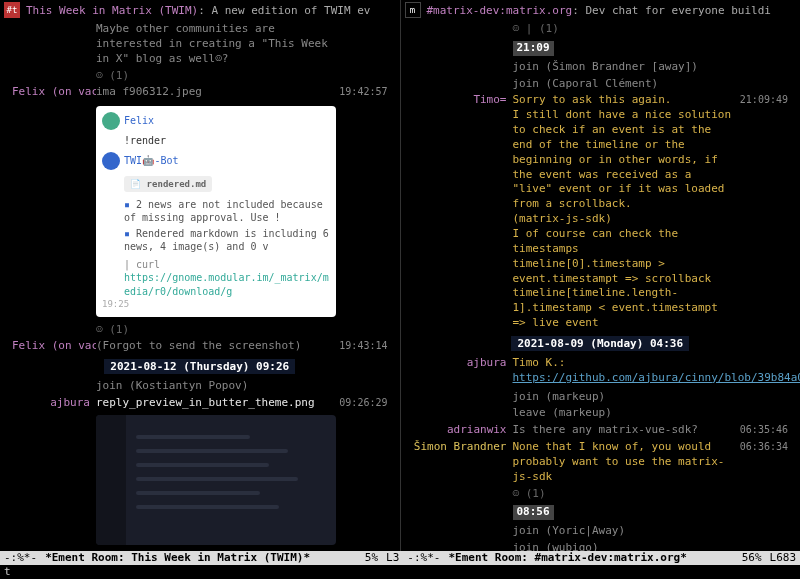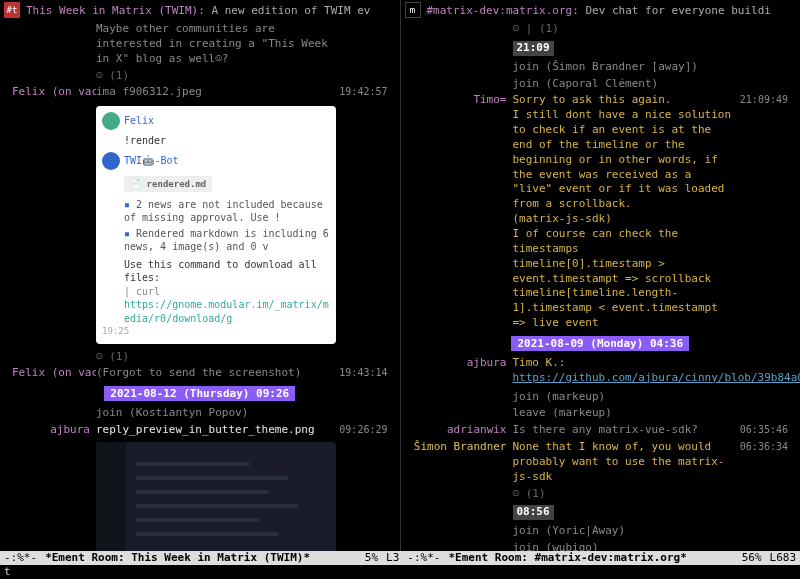--- a/index.html
+++ b/index.html
@@ -81,21 +81,21 @@
   text-align: right;
   color: #888;
   font-size: 10px;
   padding-left: 4px;
 }
 .date-sep {
   text-align: center;
   margin: 6px 0;
 }
 .date-sep span {
-  background: #8b5cf6;
+  background: #0f172a;
   color: #fff;
   padding: 1px 6px;
   font-weight: bold;
 }
 .time-badge {
   display: inline-block;
   background: #444;
   color: #fff;
   padding: 0 4px;
   font-weight: bold;
@@ -211,21 +211,20 @@
             <div class="bot-row">
               <span class="avatar av-blue"></span>
               <span class="botname">TWI🤖-Bot</span>
             </div>
             <div style="margin-left:22px">
               <span class="chip">📄 rendered.md</span>
               <ul>
                 <li><span class="sq">▪</span> <span>2 news are not included because of missing approval. Use !</span></li>
                 <li><span class="sq">▪</span> <span>Rendered markdown is including 6 news, 4 image(s) and 0 v</span></li>
               </ul>
-              <div>Use this command to download all files:</div>
               <div class="curl">
                 | <span>curl</span> <span class="url">https://gnome.modular.im/_matrix/media/r0/download/g</span>
               </div>
             </div>
             <div style="color:#aaa;font-size:9px;">19:25</div>
           </div>
         </div>
         <div class="ts"></div>
       </div>
 

